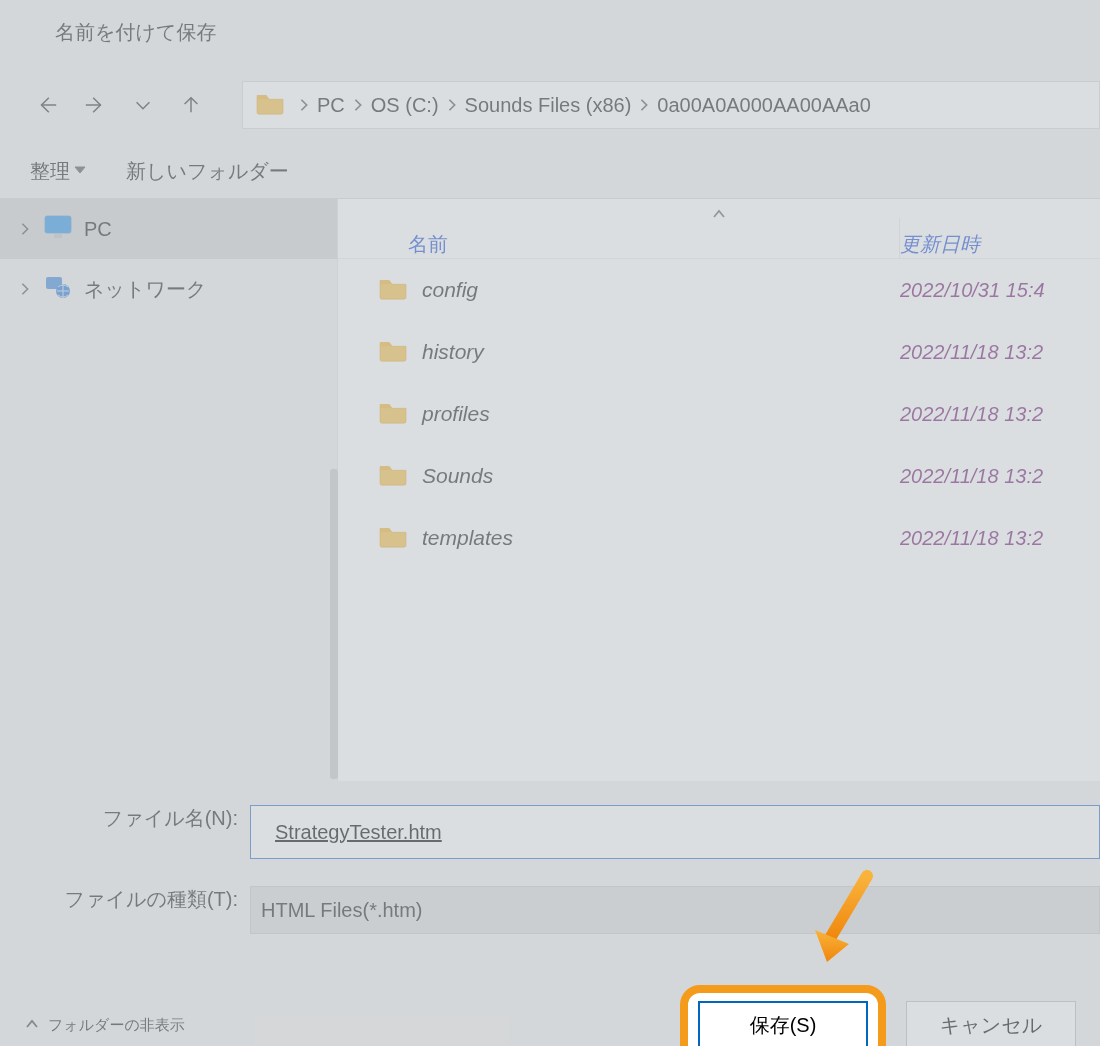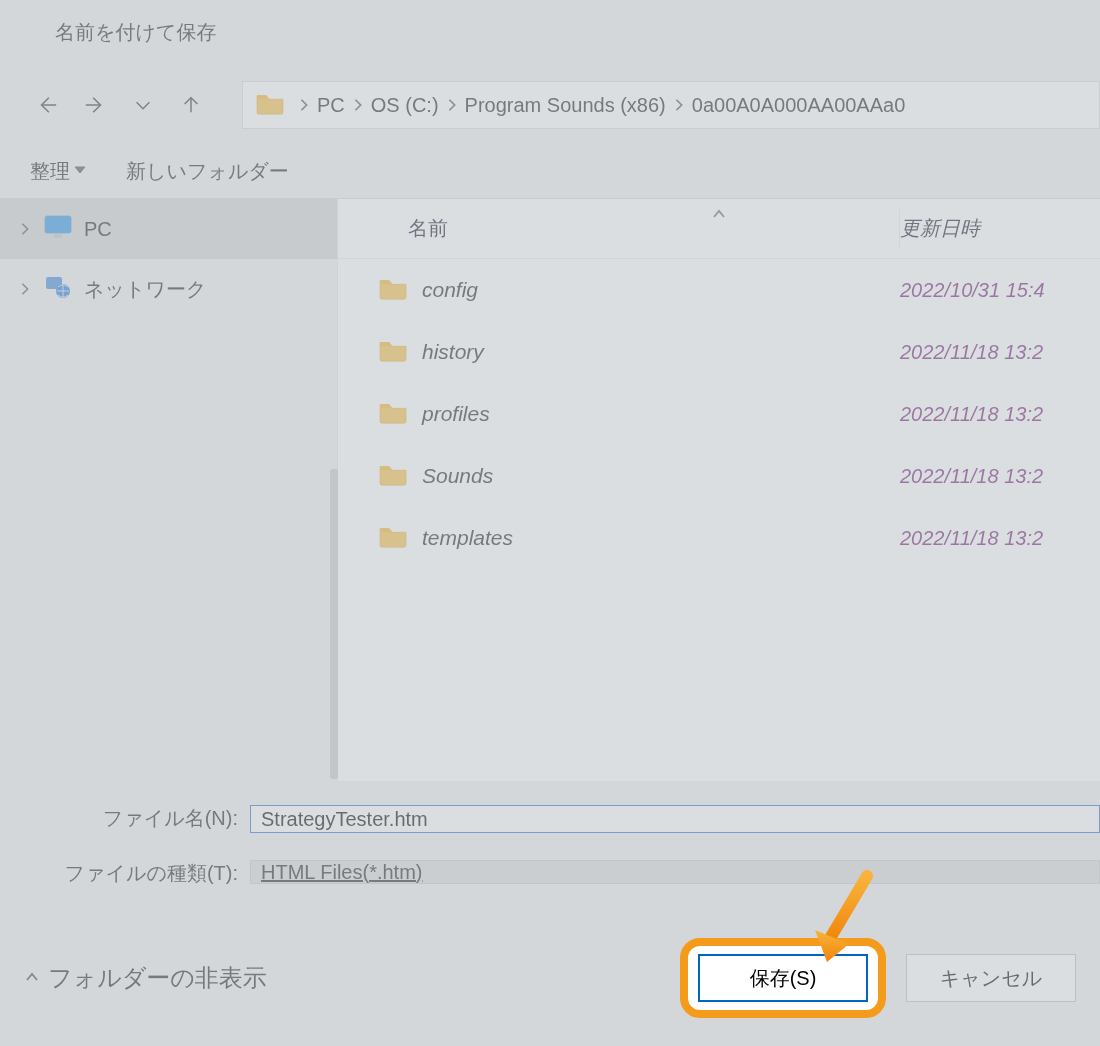--- a/index.html
+++ b/index.html
@@ -125,23 +125,23 @@
 
     .list {
       flex: 1;
       background: #fff;
       overflow: hidden;
     }
 
     .list-header {
       height: 60px;
       display: flex;
-      align-items: center;
-      font-size: 20px;
-      color: #0f172a;
+      align-items: flex-end;
+      font-size: 20px;
+      color: #1d4ed8;
       border-bottom: 1px solid #eaeaea;
       position: relative;
     }
     .col-name { padding-left: 70px; flex: 1; }
     .col-date { width: 200px; text-align: left; font-style: italic; }
     .sort-caret { position: absolute; left: 50%; top: 2px; transform: translateX(-50%); }
     .sort-caret svg { width: 14px; height: 10px; stroke: #666; stroke-width: 1.8; fill: none; }
 
     .list-row {
       height: 62px;
@@ -166,50 +166,50 @@
       margin-bottom: 27px;
     }
     .form-label {
       width: 250px;
       text-align: right;
       padding-right: 12px;
       font-size: 20px;
     }
     .form-input {
       flex: 1;
-      height: 28px;
+      height: 54px;
       background: #fff;
       border: 1px solid #2a6fcf;
-      padding: 0 10px;
+      padding: 0 24px;
       font-size: 20px;
       font-family: inherit;
+      text-decoration: underline;
     }
     .form-select {
       flex: 1;
-      height: 24px;
+      height: 48px;
       background: #dcdcdc;
       border: 1px solid #c9c9c9;
       padding: 0 10px;
       font-size: 20px;
       display: flex;
       align-items: center;
-      text-decoration: underline;
     }
 
     .footer {
       display: flex;
       align-items: center;
       padding: 24px 24px 24px 24px;
       gap: 20px;
     }
     .footer-left {
       display: flex;
       align-items: center;
       gap: 8px;
-      font-size: 24px;
+      font-size: 15px;
       flex: 1;
     }
     .footer-left svg { width: 16px; height: 16px; stroke: #444; stroke-width: 1.8; fill: none; }
 
     .btn {
       height: 48px;
       min-width: 170px;
       background: #fff;
       border: 1px solid #bcbcbc;
       font-size: 20px;
@@ -292,21 +292,21 @@
             <path d="M5 2 L11 8 L5 14"></path>
           </svg></span>
       <span class="crumb">PC</span>
       <span class="crumb-sep"><svg viewBox="0 0 16 16">
             <path d="M5 2 L11 8 L5 14"></path>
           </svg></span>
       <span class="crumb">OS (C:)</span>
       <span class="crumb-sep"><svg viewBox="0 0 16 16">
             <path d="M5 2 L11 8 L5 14"></path>
           </svg></span>
-      <span class="crumb">Program Sounds (x86)</span>
+      <span class="crumb">Sounds Files (x86)</span>
       <span class="crumb-sep"><svg viewBox="0 0 16 16">
             <path d="M5 2 L11 8 L5 14"></path>
           </svg></span>
       <span class="crumb">0a00A0A000AA00AAa0</span>
     </div>
   </div>
 
   <div class="toolbar">
     <span class="toolbar-item">
       <span>整理</span>

